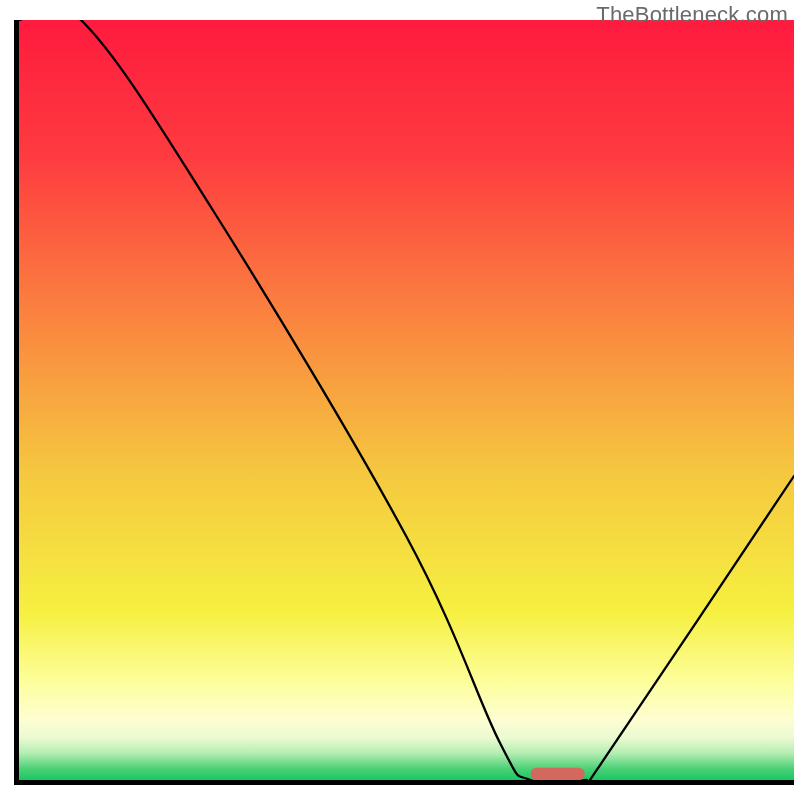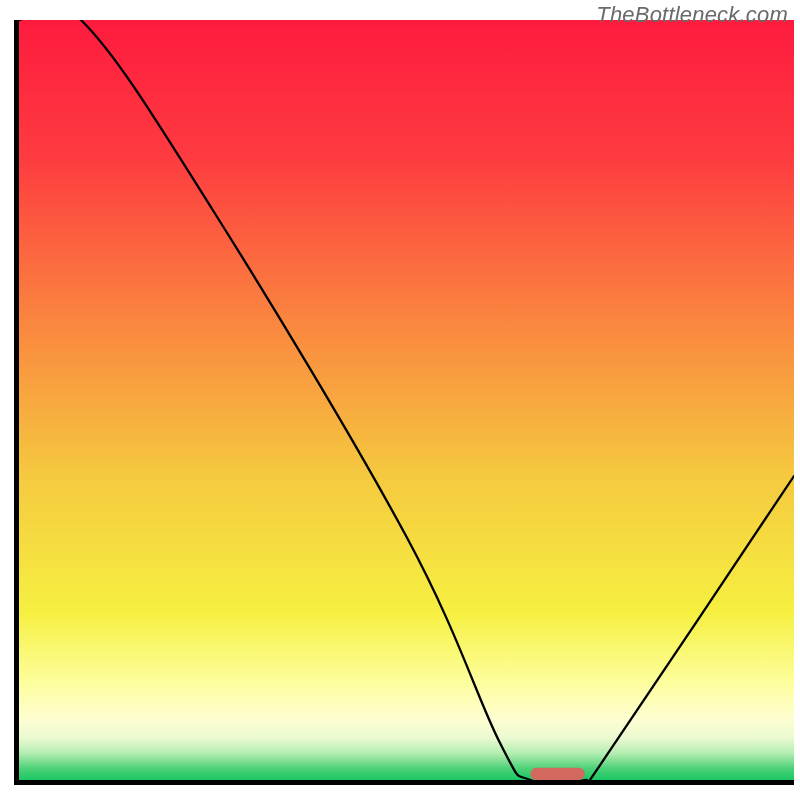--- a/index.html
+++ b/index.html
@@ -18,21 +18,20 @@
   }
   .watermark {
     position: absolute;
     top: 2px;
     right: 12px;
     color: #6a6a6a;
     font-size: 22px;
     font-weight: 500;
     letter-spacing: 0.2px;
     z-index: 50;
-    font-style: italic;
   }
   .plot-area {
     position: absolute;
     left: 14px;
     top: 20px;
     width: 775px;
     height: 760px;
     border-left: 5px solid #000;
     border-bottom: 5px solid #000;
     overflow: hidden;

